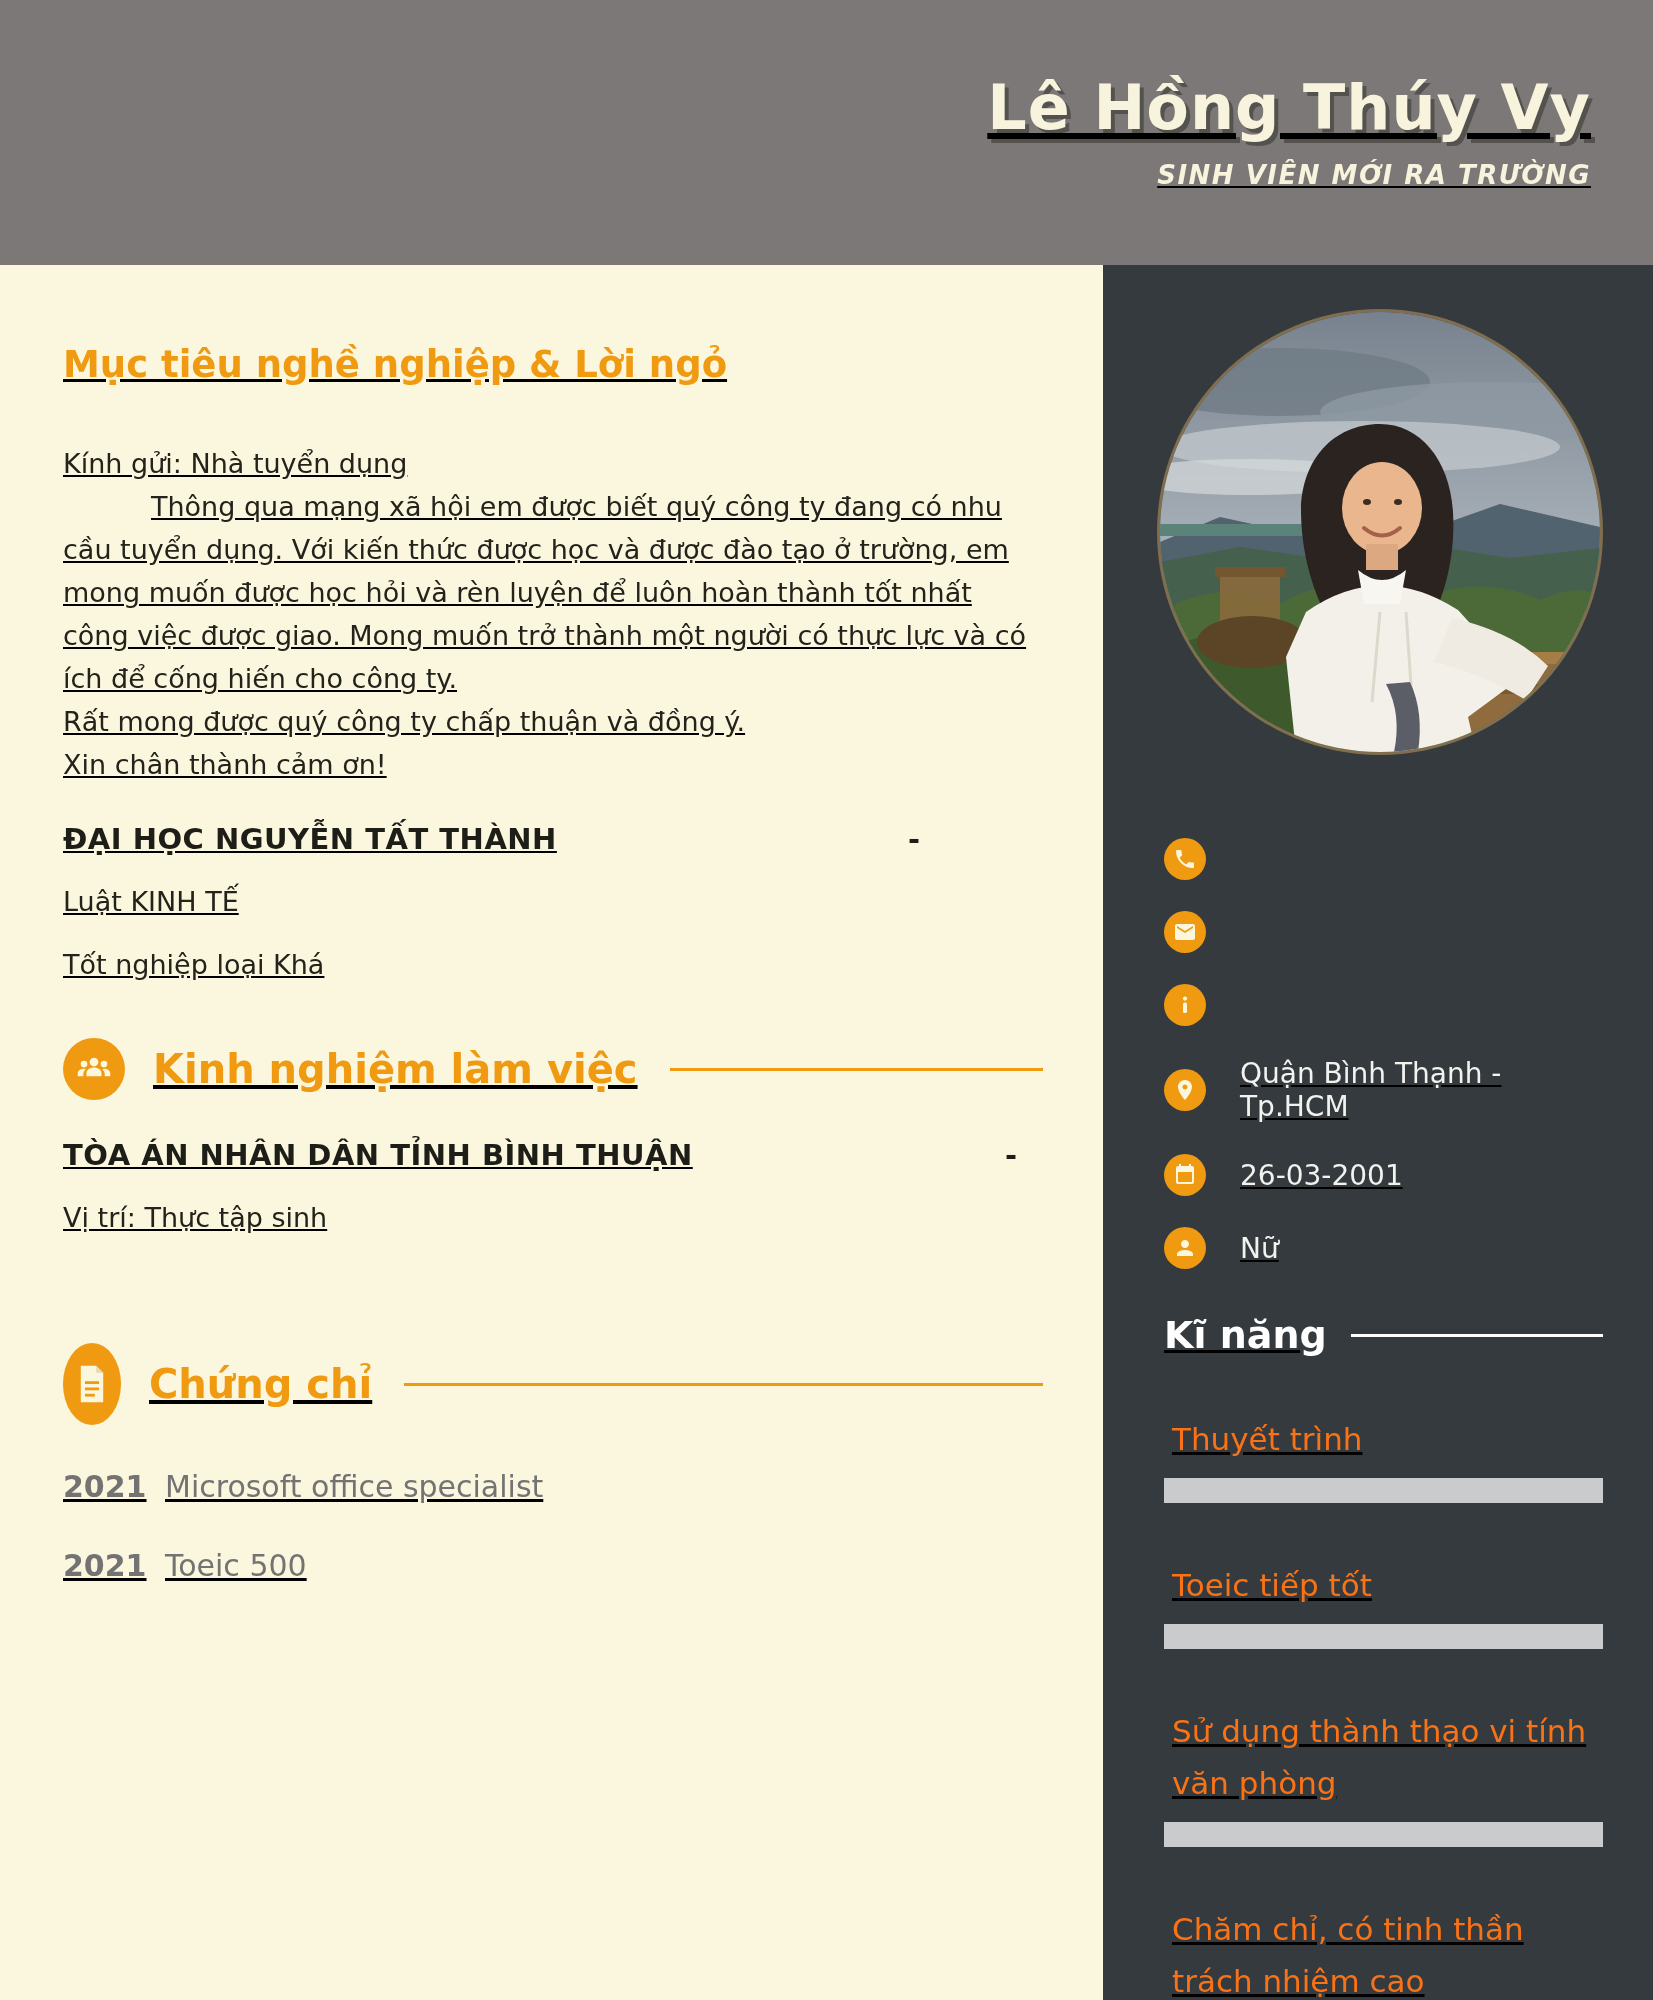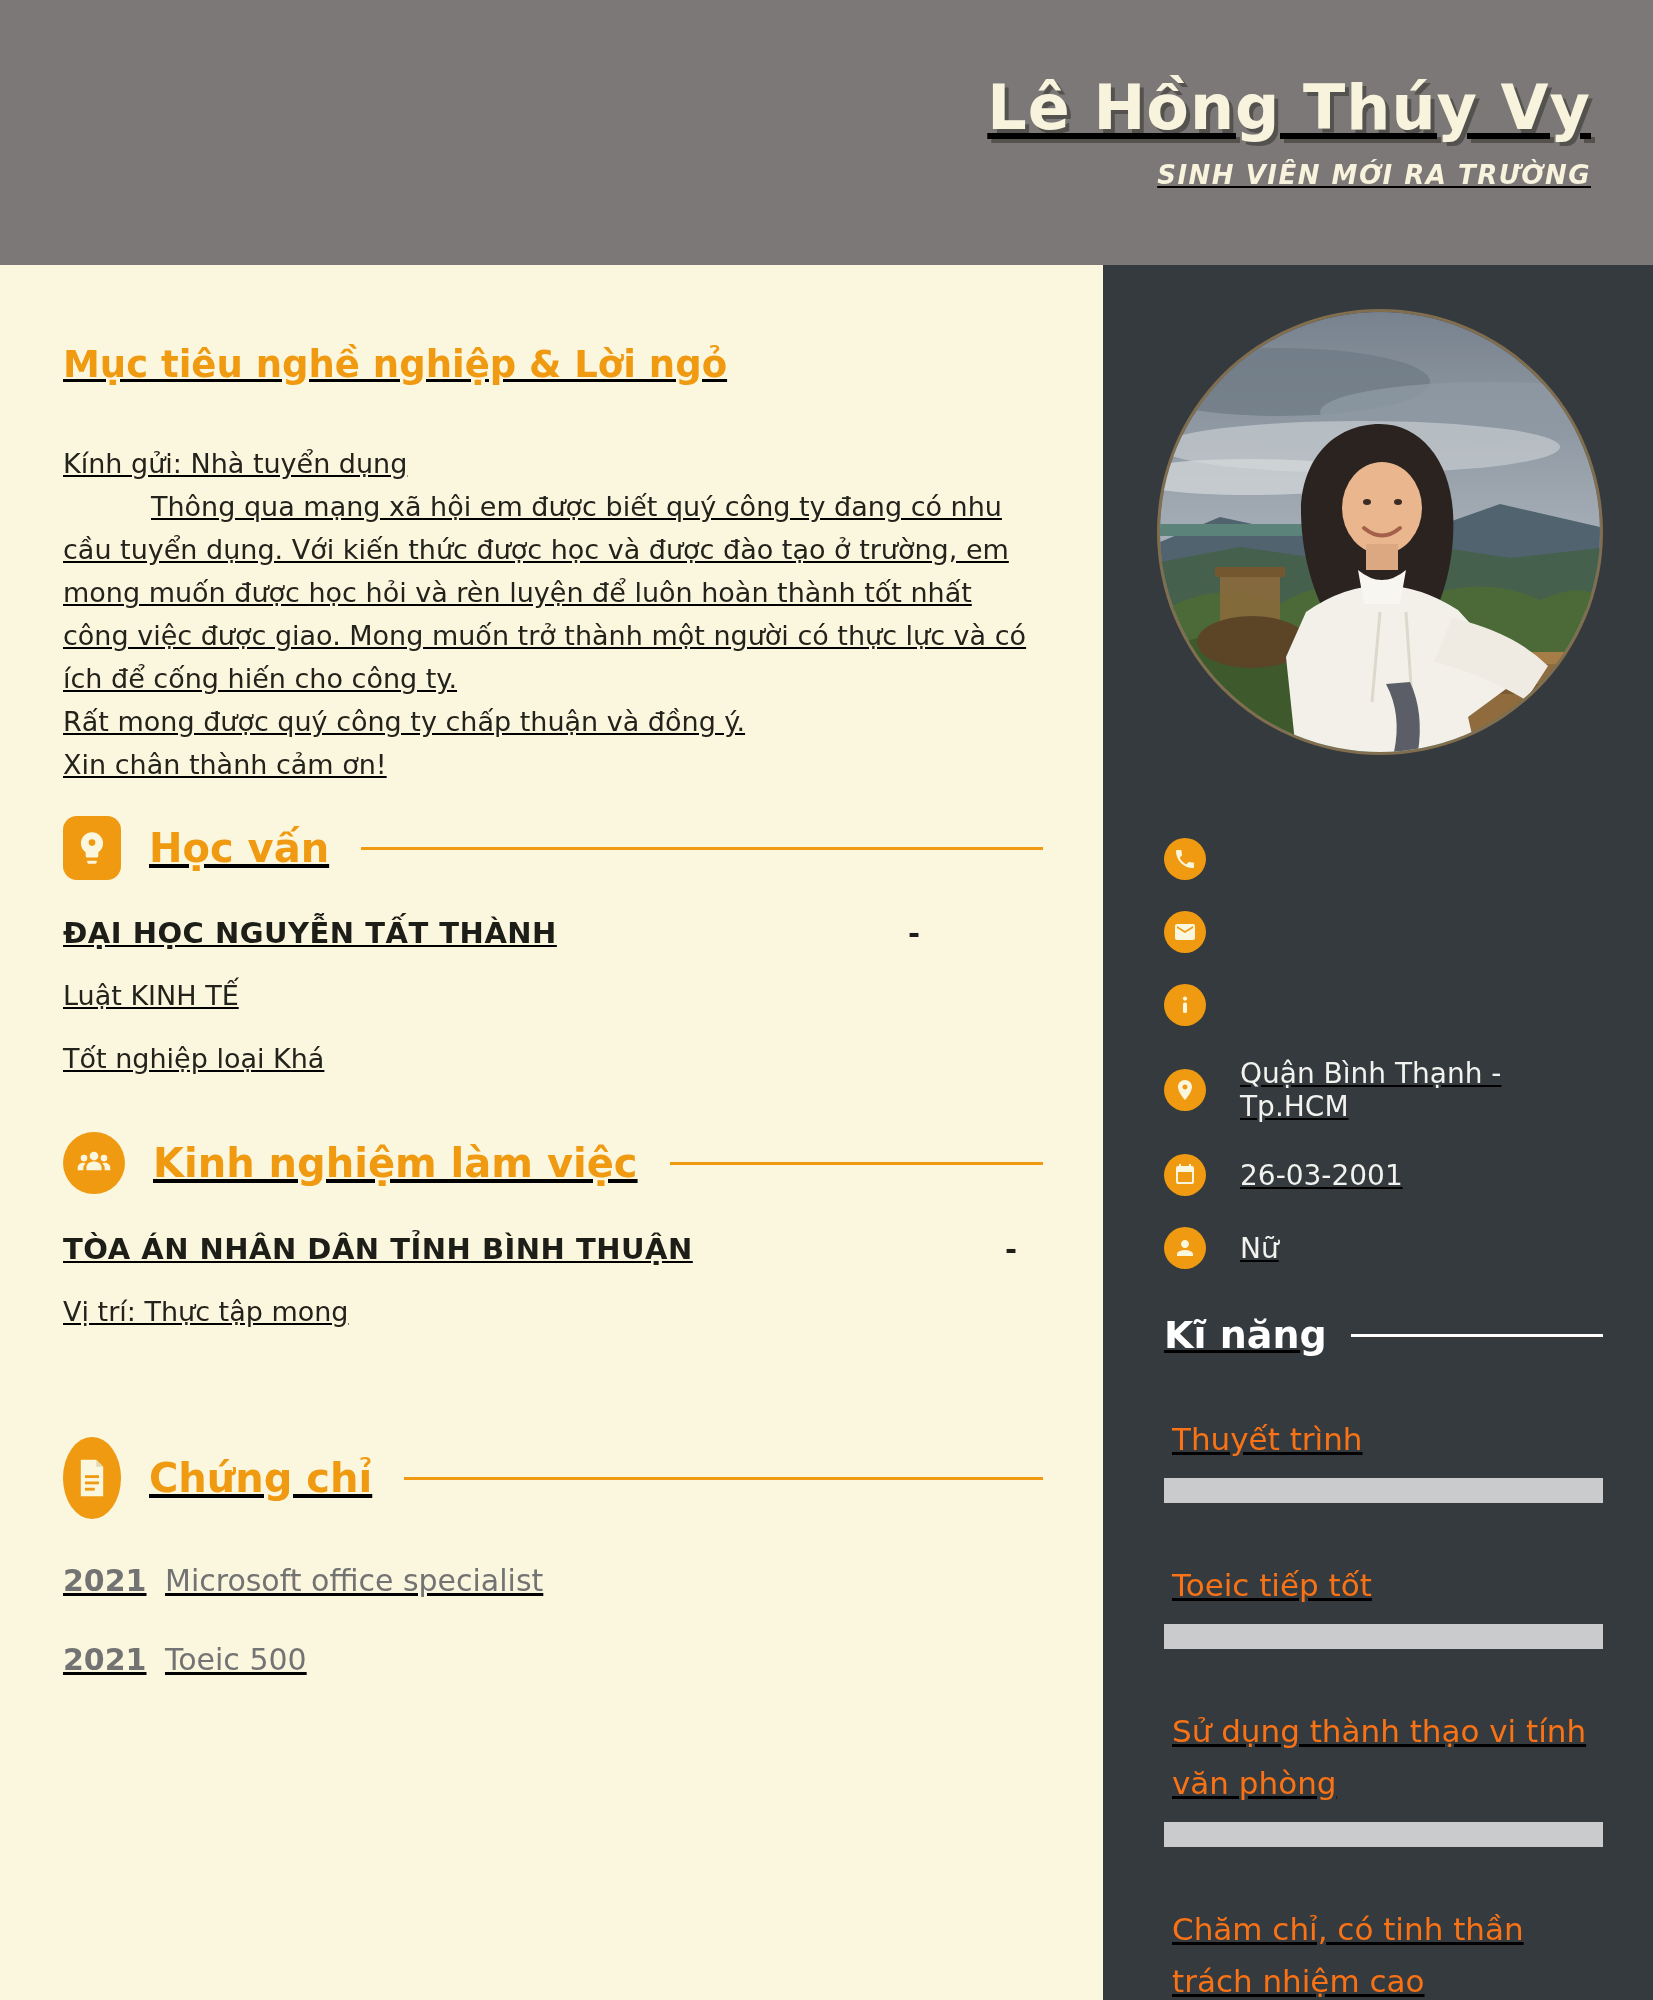--- a/index.html
+++ b/index.html
@@ -80,30 +80,20 @@
 
       <section>
         <div class="obj-title">Mục tiêu nghề nghiệp &amp; Lời ngỏ</div>
         <div class="body-text salutation">Kính gửi: Nhà tuyển dụng</div>
         <div class="body-text para">Thông qua mạng xã  hội em được biết quý công ty đang có nhu cầu tuyển dụng. Với kiến thức được học và được đào tạo ở trường, em mong muốn được học hỏi và rèn luyện để luôn hoàn thành tốt nhất công việc được giao. Mong muốn trở thành một người có thực lực và có ích để cống hiến cho công ty.</div>
         <div class="body-text">Rất mong được quý công ty chấp thuận và đồng ý.</div>
         <div class="body-text">Xin chân thành cảm ơn!</div>
       </section>
 
       <section class="sec-edu">
-        <div class="section-head">
-          <span class="icon-badge badge-square">
-            <svg width="38" height="38" viewBox="0 0 24 24" fill="#FBF6DE">
-              <path d="M9 21c0 .55.45 1 1 1h4c.55 0 1-.45 1-1v-1H9v1zm3-19C8.14 2 5 5.14 5 9c0 2.38 1.19 4.47 3 5.74V17c0 .55.45 1 1 1h6c.55 0 1-.45 1-1v-2.26c1.81-1.27 3-3.36 3-5.74 0-3.86-3.14-7-7-7z"></path>
-              <circle cx="12" cy="8.6" r="2.1" fill="#EF9A10"></circle>
-            </svg>
-          </span>
-          <span class="section-title">Học vấn</span>
-          <span class="section-line"></span>
-        </div>
         <div class="entry-head edu-school">
           <span>ĐẠI HỌC NGUYỄN TẤT THÀNH</span>
           <span class="dash-edu">-</span>
         </div>
         <div class="entry-sub edu-major">Luật KINH TẾ</div>
         <div class="entry-sub edu-result">Tốt nghiệp loại Khá</div>
       </section>
 
       <section class="sec-exp">
         <div class="section-head">
@@ -117,21 +107,21 @@
               <path d="M17.7 11.9c2 0 3.6 1.1 3.6 2.7v1.6h-3.2v-1.3c0-1-.5-1.9-1.3-2.6.3-.2.6-.4.9-.4z"></path>
             </svg>
           </span>
           <span class="section-title">Kinh nghiệm làm việc</span>
           <span class="section-line"></span>
         </div>
         <div class="entry-head exp-company">
           <span>TÒA ÁN NHÂN DÂN TỈNH BÌNH THUẬN</span>
           <span class="dash-exp">-</span>
         </div>
-        <div class="entry-sub exp-position">Vị trí: Thực tập mong</div>
+        <div class="entry-sub exp-position">Vị trí: Thực tập sinh</div>
       </section>
 
       <section class="sec-cert">
         <div class="section-head">
           <span class="icon-badge badge-oval">
             <svg width="34" height="42" viewBox="0 0 24 30" fill="none">
               <path d="M4 2h11l5 5v21H4z" fill="#FBF6DE"></path>
               <path d="M15 2l5 5h-5z" fill="#E4D9B4"></path>
               <rect x="7" y="13" width="10" height="2" fill="#EF9A10"></rect>
               <rect x="7" y="17.5" width="10" height="2" fill="#EF9A10"></rect>

